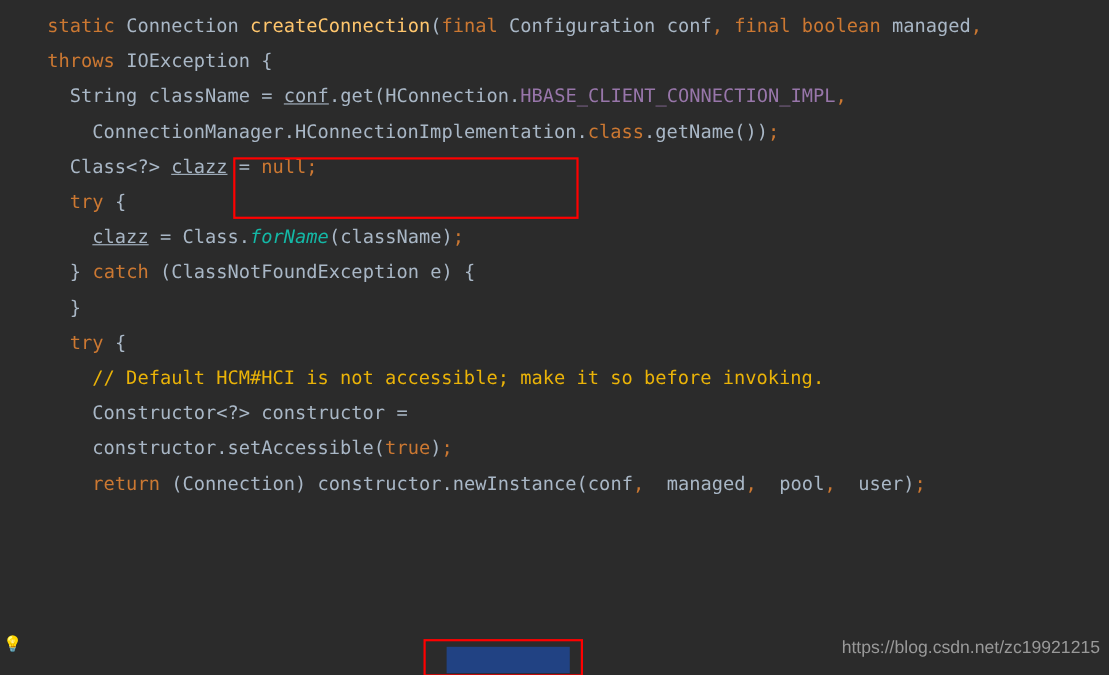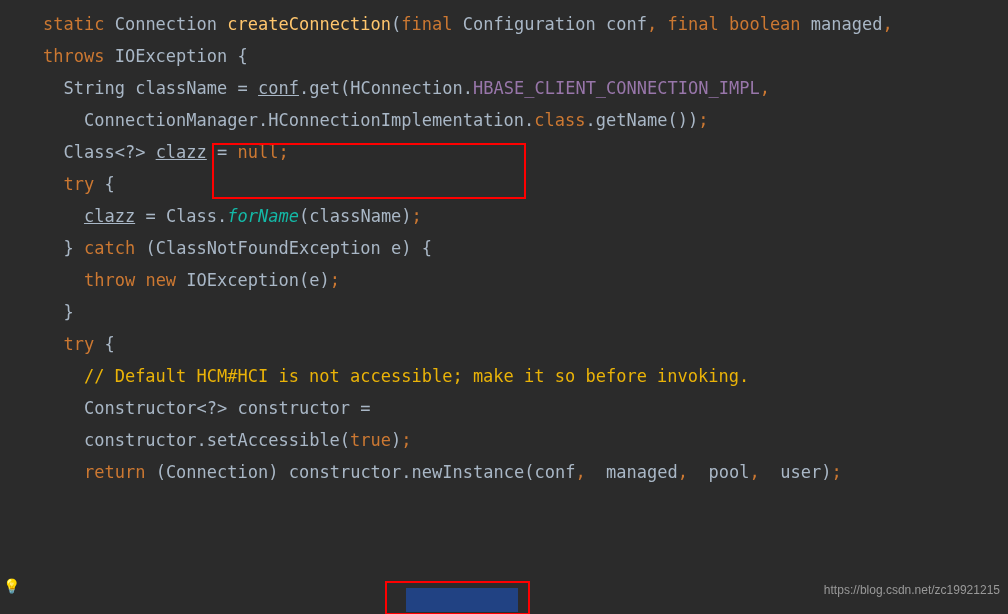--- a/index.html
+++ b/index.html
@@ -47,21 +47,21 @@
       left: 3px;
       bottom: 12px;
       font-size: 14px;
       z-index: 20;
     }
     .watermark {
       position: absolute;
       right: 8px;
       bottom: 8px;
       color: #999;
-      font-size: 12px;
+      font-size: 16px;
       font-family: Arial, sans-serif;
       z-index: 30;
     }
     .code-container {
       position: relative;
     }
   </style>
 </head>
 <body>
 
@@ -81,21 +81,20 @@
 <div class="code-line">    <span>ConnectionManager</span><span>.</span><span>HConnectionImplementation</span><span>.</span><span class="kw">class</span><span>.</span><span>getName</span><span>())</span><span class="kw">;</span></div>
 
 <div class="code-line">  <span>Class&lt;?&gt;</span> <span class="underline">clazz</span> <span>=</span> <span class="kw">null</span><span class="kw">;</span></div>
 
 <div class="code-line">  <span class="kw">try</span> <span>{</span></div>
 
 <div class="code-line">    <span class="underline">clazz</span> <span>=</span> <span>Class</span><span>.</span><span class="static-method">forName</span><span>(</span><span>className</span><span>)</span><span class="kw">;</span></div>
 
 <div class="code-line">  <span>}</span> <span class="kw">catch</span> <span>(</span><span>ClassNotFoundException</span> <span>e</span><span>)</span> <span>{</span></div>
 
-<div class="code-line">    <span class="kw">throw</span> <span class="kw">new</span> <span>IOException</span><span>(</span><span>e</span><span>)</span><span class="kw">;</span></div>
 
 <div class="code-line">  <span>}</span></div>
 
 <div class="code-line">  <span class="kw">try</span> <span>{</span></div>
 
 <div class="code-line">    <span class="comment">// Default HCM#HCI is not accessible; make it so before invoking.</span></div>
 
 <div class="code-line">    <span>Constructor&lt;?&gt;</span> <span>constructor</span> <span>=</span></div>
 
 

